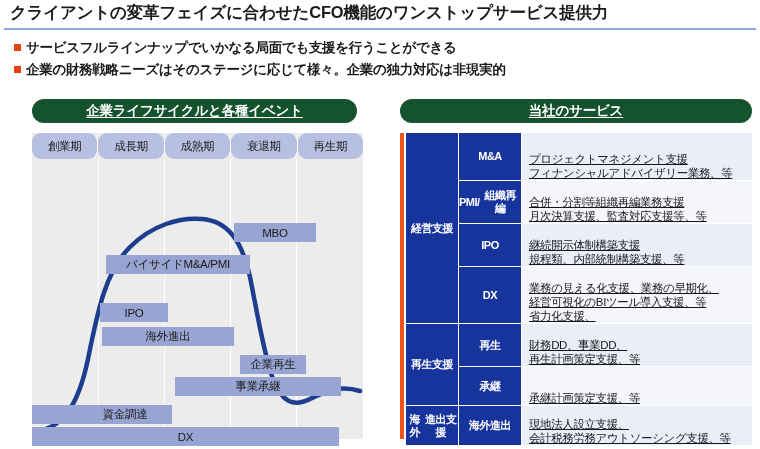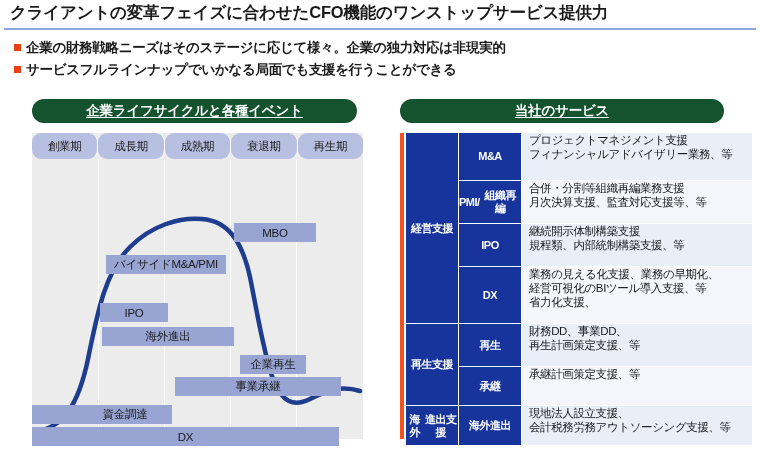--- a/index.html
+++ b/index.html
@@ -34,21 +34,21 @@
 
   
   .pill {
     position: absolute; height: 24px; border-radius: 13px;
     background: #14532d; color: #ffffff;
     font-size: 13.5px; font-weight: bold; letter-spacing: -0.2px;
     display: flex; align-items: center; justify-content: center;
     text-decoration: underline; text-underline-offset: 2px;
   }
   #pill-left  { left: 32px;  top: 99px; width: 325px; }
-  #pill-right { left: 400px; top: 99px; width: 324px; }
+  #pill-right { left: 400px; top: 99px; width: 352px; }
 
   
   .chart {
     position: absolute; left: 32px; top: 133px;
     width: 331px; height: 306px;
     background: #ececec;
   }
   .chart-head { display: flex; height: 26px; }
   .chart-head .ph {
     flex: 1 1 0; background: #b8c0e2; border-right: 1px solid #ffffff;
@@ -86,41 +86,41 @@
   }
   .gcell {
     background: #17339c; color: #ffffff;
     font-size: 11px; font-weight: bold; letter-spacing: -0.5px;
     display: flex; align-items: center; justify-content: center;
     text-align: center; line-height: 13px;
   }
   .dcell {
     background: #e9eef7; color: #15171a;
     font-size: 11.5px; letter-spacing: -0.4px;
-    display: flex; flex-direction: column; justify-content: flex-start;
-    padding-left: 7px; line-height: 14px;
+    display: flex; flex-direction: column; justify-content: flex-end;
+    padding-left: 7px; line-height: 14px; text-decoration: underline;
   }
   .dcell.alt { background: #f4f6fb; }
 </style>
 </head>
 <body>
 
 <div class="slide">
 
   <div class="slide-title">クライアントの変革フェイズに合わせたCFO機能のワンストップサービス提供力</div>
   <div class="title-rule"></div>
 
   <div class="bullets">
     <div class="bullet-row">
       <span class="bullet-mark"></span>
-      <span class="bullet-text">企業の財務戦略ニーズはそのステージに応じて様々。企業の独力対応は非現実的</span>
+      <span class="bullet-text">サービスフルラインナップでいかなる局面でも支援を行うことができる</span>
     </div>
     <div class="bullet-row">
       <span class="bullet-mark"></span>
-      <span class="bullet-text">サービスフルラインナップでいかなる局面でも支援を行うことができる</span>
+      <span class="bullet-text">企業の財務戦略ニーズはそのステージに応じて様々。企業の独力対応は非現実的</span>
     </div>
   </div>
 
   <div class="pill" id="pill-left">企業ライフサイクルと各種イベント</div>
 
   <div class="chart">
     <div class="chart-head">
       <div class="ph">創業期</div>
       <div class="ph">成長期</div>
       <div class="ph">成熟期</div>
@@ -135,21 +135,21 @@
       <div class="vgrid" style="left:264px"></div>
 
       <svg class="curve" width="331" height="280">
         <path d="M 6,272 C 30,268 46,248 56,200 C 66,150 74,112 98,88
                  C 120,66 148,58 170,60 C 196,62 210,82 218,118
                  C 226,158 232,196 241,220 C 250,244 262,248 278,240
                  C 294,232 308,226 328,232" fill="none" stroke="#1f3d8f" stroke-width="4.5" stroke-linecap="round"></path>
       </svg>
 
       <div class="ev c" style="left:202px; top:52px;  width:82px;">MBO</div>
-      <div class="ev c" style="left:74px;  top:84px;  width:120px;">バイサイドM&amp;A/PMI</div>
+      <div class="ev c" style="left:74px;  top:84px;  width:144px;">バイサイドM&amp;A/PMI</div>
       <div class="ev c" style="left:68px;  top:132px; width:68px;">IPO</div>
       <div class="ev c" style="left:70px;  top:156px; width:132px;">海外進出</div>
       <div class="ev c" style="left:208px; top:184px; width:66px;">企業再生</div>
       <div class="ev c" style="left:143px; top:206px; width:166px;">事業承継</div>
       <div class="ev c" style="left:0px;   top:234px; width:140px;padding-left:46px;">資金調達</div>
       <div class="ev c" style="left:0px;   top:256px; width:307px;">DX</div>
     </div>
   </div>
 
   <div class="pill" id="pill-right">当社のサービス</div>

